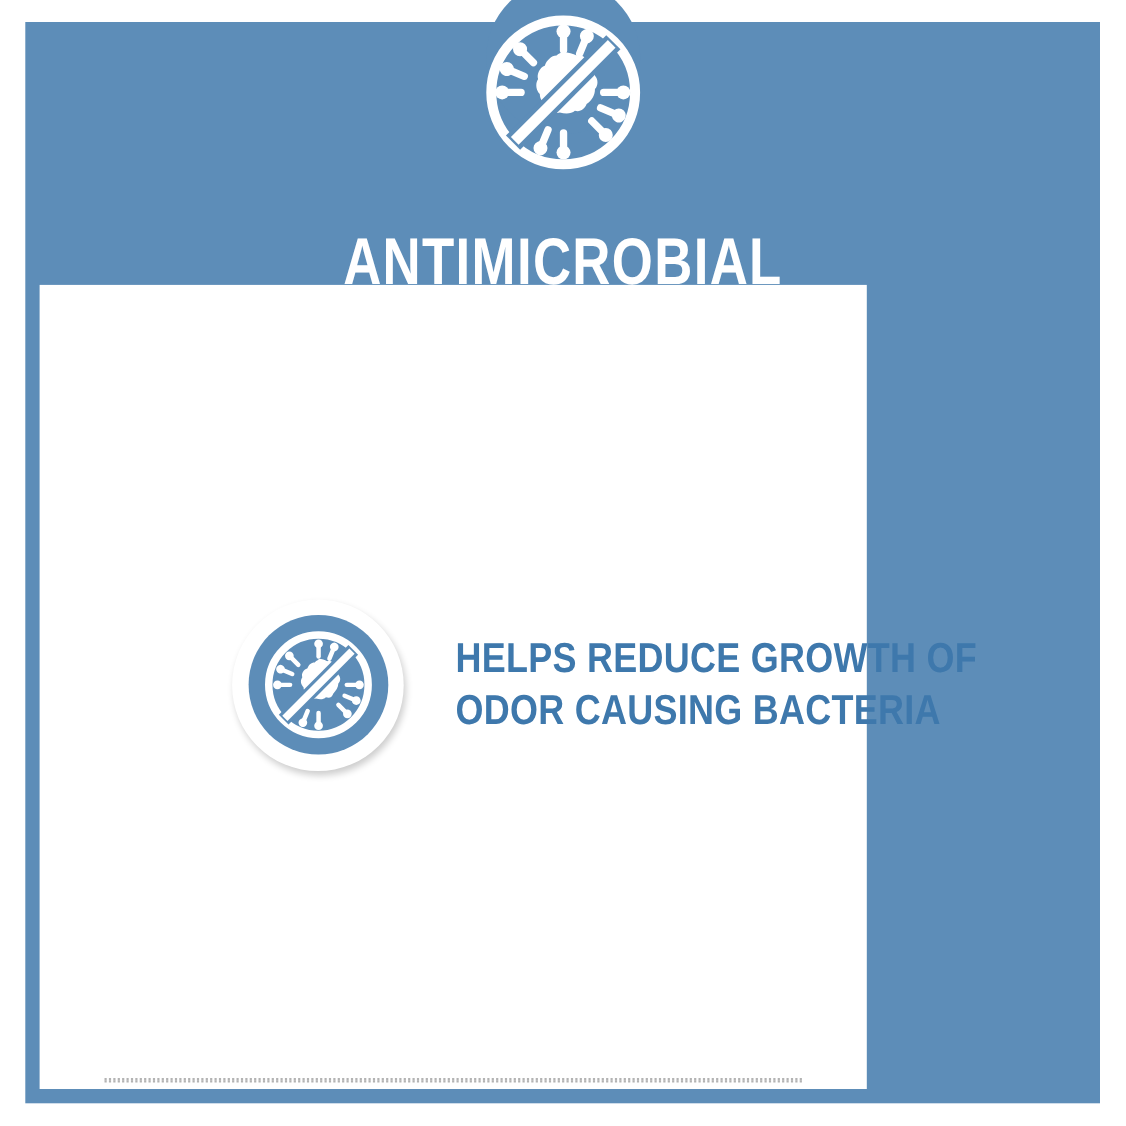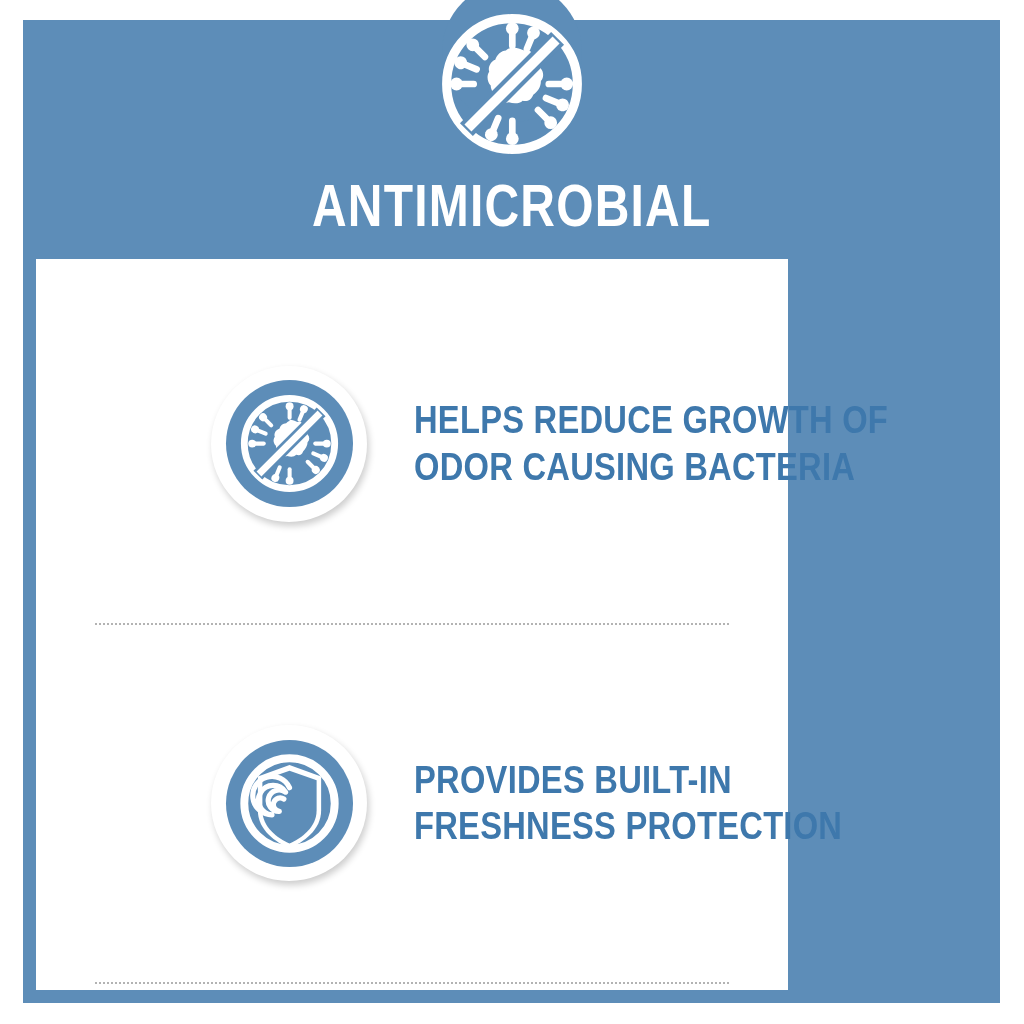--- a/index.html
+++ b/index.html
@@ -44,20 +44,21 @@
   
   .header {
     position: absolute;
     left: 0;
     top: 0;
     width: 100%;
     height: 239px;
     display: flex;
     flex-direction: column;
     align-items: center;
+    gap: 32px;
   }
 
   .hero-icon {
     position: relative;
     width: 152px;
     height: 152px;
     margin-top: -12px;
   }
 
   .hero-title {
@@ -273,41 +274,19 @@
           </div>
         </div>
         <div class="feature-text">
           <span class="line">HELPS REDUCE GROWTH OF</span>
           <span class="line">ODOR CAUSING BACTERIA</span>
         </div>
       </div>
 
       <div class="divider"></div>
 
-      <div class="feature-row">
-        <div class="feature-badge">
-          <div class="feature-disc">
-            <svg viewBox="0 0 100 100" width="113" height="113" aria-hidden="true">
-              <circle cx="50" cy="50" r="40" fill="none" stroke="#ffffff" stroke-width="7"></circle>
-
-              <path d="M50 16 L78 26 L78 56 C78 74 62 84 50 90 C38 84 22 74 22 56 L22 26 Z" fill="#ffffff"></path>
-              <path d="M50 21 L74 29.5 L74 56 C74 71.5 60.5 80.5 50 85.5 C39.5 80.5 26 71.5 26 56 L26 29.5 Z" fill="#5d8db8"></path>
-
-              <path d="M50 36
-                       a 17 17 0 1 0 -15.5 24
-                       a 13 13 0 1 1 12 -20
-                       a 9.5 9.5 0 1 0 -5.5 17
-                       a 6 6 0 1 1 4 -11" fill="none" stroke="#ffffff" stroke-width="4.6" stroke-linecap="round" stroke-linejoin="round"></path>
-            </svg>
-          </div>
-        </div>
-        <div class="feature-text">
-          <span class="line">PROVIDES BUILT-IN</span>
-          <span class="line">FRESHNESS PROTECTION</span>
-        </div>
-      </div>
 
       <div class="divider"></div>
 
 
     </div>
   </div>
 </div>
 
 </body></html>

